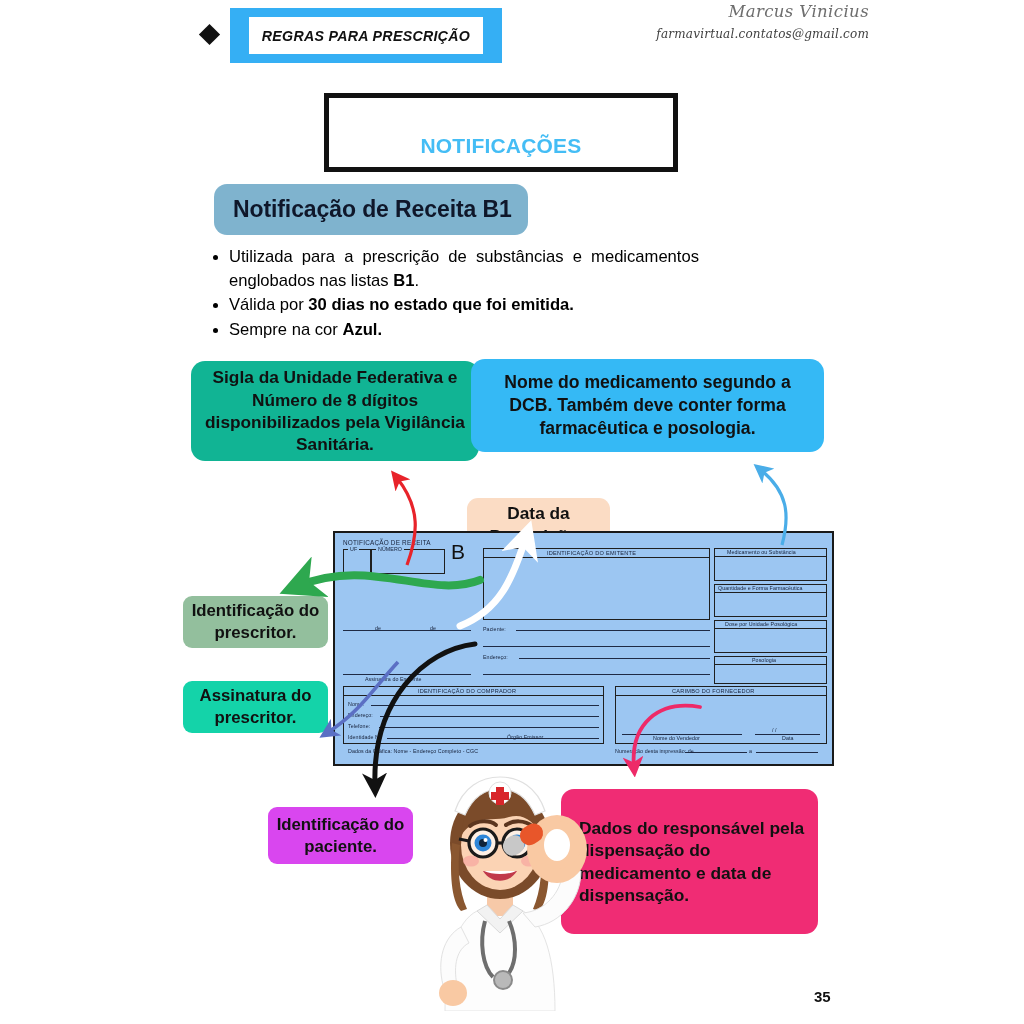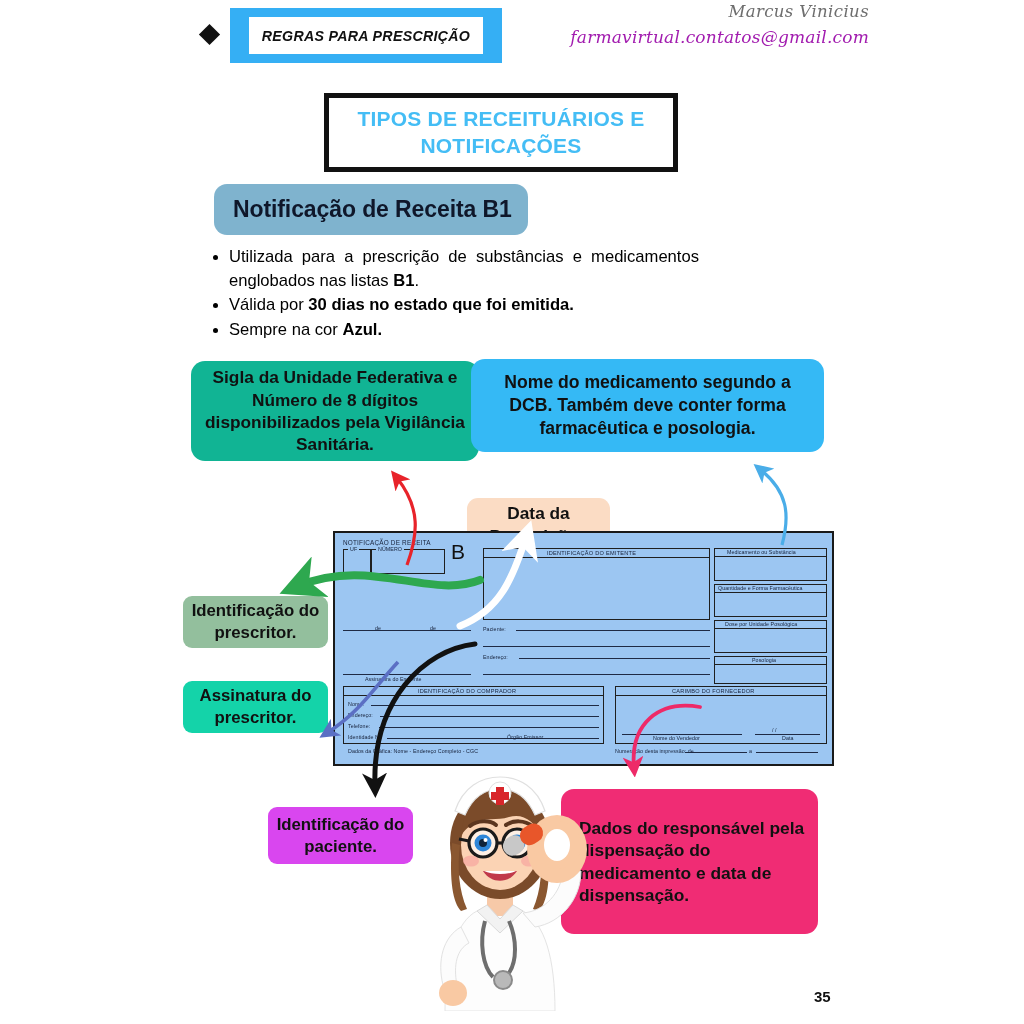--- a/index.html
+++ b/index.html
@@ -40,21 +40,21 @@
   .sig{
     position:absolute;right:155px;top:2px;
     font-family:"DejaVu Serif",serif;
     font-style:italic;font-size:16.5px;color:#6e6e6e;
     letter-spacing:.4px;
     white-space:nowrap;
   }
   .sig2{
     position:absolute;right:155px;top:27px;
     font-family:"DejaVu Serif",serif;
-    font-style:italic;font-size:17px;color:#a21caf;
+    font-style:italic;font-size:12px;color:#404040;
     letter-spacing:.2px;
     white-space:nowrap;
   }
 
   
   .title-box{
     position:absolute;left:324px;top:93px;
     width:354px;height:79px;
     background:#111;
     box-sizing:border-box;
@@ -183,21 +183,21 @@
     <div class="hdr-box-inner">
       <span>REGRAS PARA PRESCRIÇÃO</span>
     </div>
   </div>
 
   <div class="sig">Marcus Vinicius</div>
   <div class="sig2">farmavirtual.contatos@gmail.com</div>
 
   <div class="title-box">
     <div class="title-inner">
-      <span><span>TIPOS DE RECEITUÁRIOS E</span><br><span>NOTIFICAÇÕES</span></span>
+      <span><br><span>NOTIFICAÇÕES</span></span>
     </div>
   </div>
 
   <div class="badge">
     <span>Notificação de Receita B1</span>
   </div>
 
   <ul class="bullets">
     <li class="justify"><span>Utilizada para a prescrição de substâncias e medicamentos englobados nas listas </span><b>B1</b><span>.</span></li>
     <li><span>Válida por </span><b>30 dias no estado que foi emitida.</b><span></span></li>

